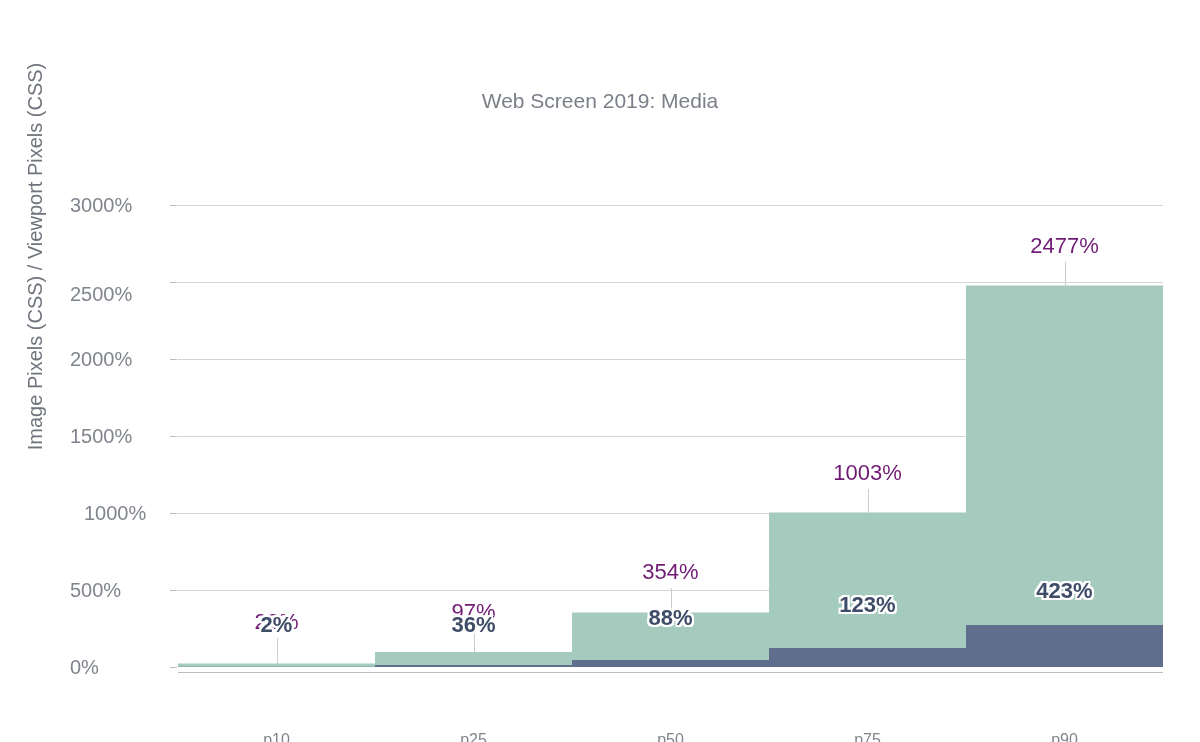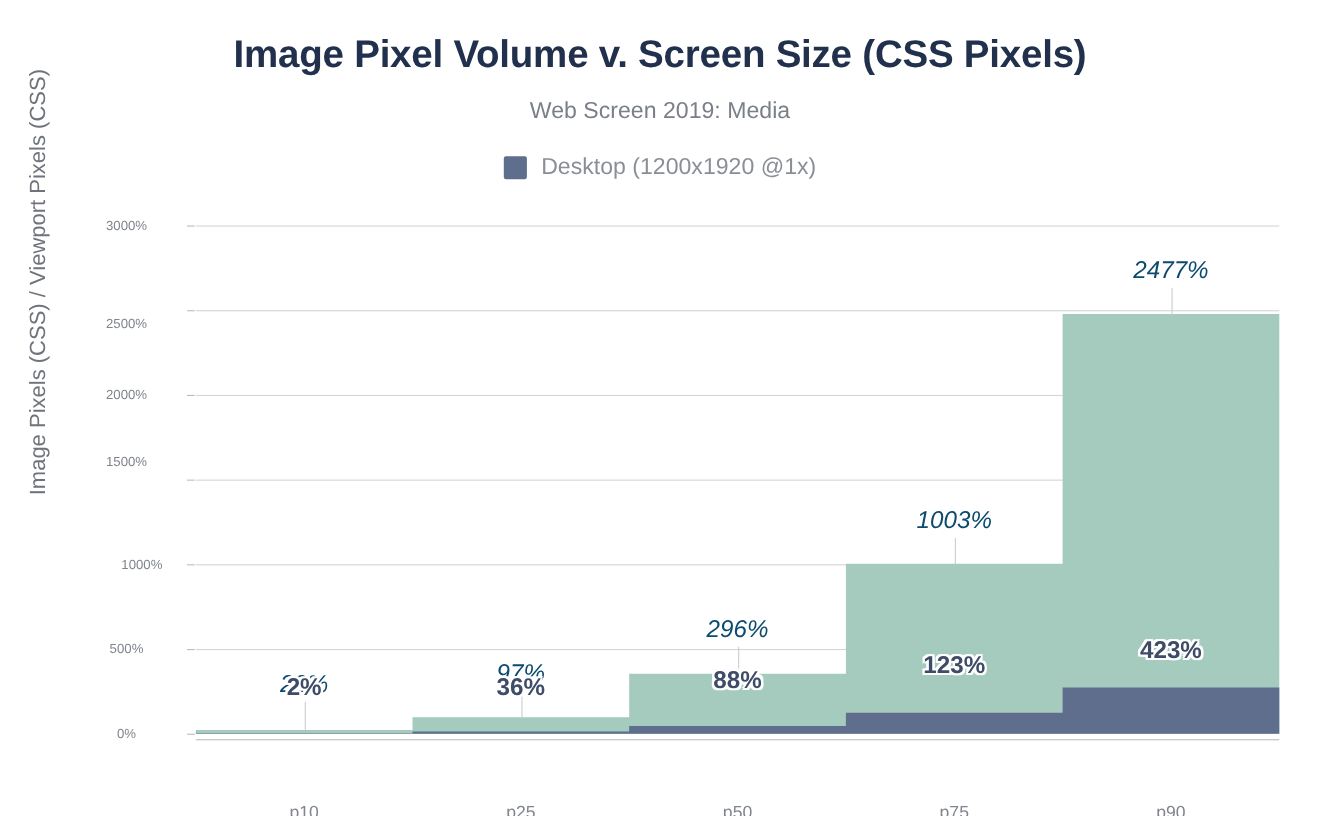--- a/index.html
+++ b/index.html
@@ -88,22 +88,22 @@
     text-align: center;
     transform: rotate(-90deg);
     font-size: 20px;
     color: #6f747c;
     white-space: nowrap;
   }
   .ytick-label {
     position: absolute;
     right: 0;
     width: 90px;
-    text-align: center;
-    font-size: 12px;
+    text-align: left;
+    font-size: 20px;
     color: #80858d;
     transform: translateY(-50%);
     white-space: nowrap;
   }
   .ytick-mark {
     position: absolute;
     width: 7px;
     height: 1px;
     background: #b9bcc1;
   }
@@ -132,23 +132,22 @@
     top: 0;
   }
   .dlabel {
     position: absolute;
     font-size: 22px;
     white-space: nowrap;
     transform: translate(-50%, -50%);
     pointer-events: none;
   }
   .dlabel.outside {
-    color: #0c4a6e;
+    color: #701a75;
     font-weight: normal;
-    font-style: italic;
   }
   .dlabel.inside {
     color: #3e4c68;
     font-weight: bold;
     text-shadow:
       -2px -2px 0 #ffffff,  2px -2px 0 #ffffff,
       -2px  2px 0 #ffffff,  2px  2px 0 #ffffff,
       -2px  0   0 #ffffff,  2px  0   0 #ffffff,
        0   -2px 0 #ffffff,  0    2px 0 #ffffff;
   }
@@ -156,44 +155,39 @@
     position: absolute;
     width: 1px;
     background: #c9ccd1;
   }
 </style>
 </head>
 <body>
 
 <div class="figure">
 
-  <div class="chart-title">Image Pixel Volume v. Screen Size (CSS Pixels)</div>
   <div class="chart-subtitle">Web Screen 2019: Media</div>
 
   <div class="legend">
-    <div class="legend-item">
-      <span class="legend-swatch" id="sw1" style="background: rgb(94, 110, 140);"></span>
-      <span class="legend-label">Desktop (1200x1920 @1x)</span>
-    </div>
   </div>
 
   <div class="plot-wrap">
     <div class="y-axis-title">Image Pixels (CSS) / Viewport Pixels (CSS)</div>
     <div id="axis-layer">
         <div class="ytick-mark" style="left: 170px; top: 667px;"></div>
         <div class="ytick-label" style="left: 70px; top: 667px;">0%</div>
         <div class="gridline" style="left: 178px; top: 590px; width: 985px;"></div>
         <div class="ytick-mark" style="left: 170px; top: 590px;"></div>
         <div class="ytick-label" style="left: 70px; top: 590px;">500%</div>
         <div class="gridline" style="left: 178px; top: 513px; width: 985px;"></div>
         <div class="ytick-mark" style="left: 170px; top: 513px;"></div>
         <div class="ytick-label" style="left: 84px; top: 513px;">1000%</div>
         <div class="gridline" style="left: 178px; top: 436px; width: 985px;"></div>
         <div class="ytick-mark" style="left: 170px; top: 436px;"></div>
-        <div class="ytick-label" style="left: 70px; top: 420px;">1500%</div>
+        <div class="ytick-label" style="left: 70px; top: 436px;">1500%</div>
         <div class="gridline" style="left: 178px; top: 359px; width: 985px;"></div>
         <div class="ytick-mark" style="left: 170px; top: 359px;"></div>
         <div class="ytick-label" style="left: 70px; top: 359px;">2000%</div>
         <div class="gridline" style="left: 178px; top: 282px; width: 985px;"></div>
         <div class="ytick-mark" style="left: 170px; top: 282px;"></div>
         <div class="ytick-label" style="left: 70px; top: 282px; margin-top: 12px;">2500%</div>
         <div class="gridline" style="left: 178px; top: 205px; width: 985px;"></div>
         <div class="ytick-mark" style="left: 170px; top: 205px;"></div>
         <div class="ytick-label" style="left: 70px; top: 205px;">3000%</div>
         <div class="axis-line" style="left: 178px; top: 672px; width: 985px;"></div>
@@ -205,21 +199,21 @@
       </div>
     <svg class="plot-svg" id="series-svg" width="1200" height="742">
         <path d="M 178 663.612 L 375 663.612 L 375 652.062 L 572 652.062 L 572 612.484 L 769 612.484 L 769 512.538 L 966 512.538 L 966 285.54200000000003 L 1163 285.54200000000003 L 1163 667 L 178 667 Z" fill="#a4cbbd"></path>
         <path d="M 178 666.692 L 375 666.692 L 375 664.998 L 572 664.998 L 572 659.916 L 769 659.916 L 769 648.058 L 966 648.058 L 966 624.958 L 1163 624.958 L 1163 667 L 178 667 Z" fill="#5e6e8c"></path>
       </svg>
     <div id="label-layer">
         <div class="dlabel outside" style="left: 276.5px; top: 622px;">22%</div>
         <div class="connector" style="left: 276.5px; top: 638px; height: 25.612px;"></div>
         <div class="dlabel outside" style="left: 473.5px; top: 612.062px;">97%</div>
         <div class="connector" style="left: 473.5px; top: 628.062px; height: 24px;"></div>
-        <div class="dlabel outside" style="left: 670.5px; top: 572.484px;">296%</div>
+        <div class="dlabel outside" style="left: 670.5px; top: 572.484px;">354%</div>
         <div class="connector" style="left: 670.5px; top: 588.484px; height: 24px;"></div>
         <div class="dlabel outside" style="left: 867.5px; top: 472.538px;">1003%</div>
         <div class="connector" style="left: 867.5px; top: 488.538px; height: 24px;"></div>
         <div class="dlabel outside" style="left: 1064.5px; top: 245.542px;">2477%</div>
         <div class="connector" style="left: 1064.5px; top: 261.542px; height: 24px;"></div>
         <div class="dlabel inside" style="left: 276.5px; top: 625px;">2%</div>
         <div class="dlabel inside" style="left: 473.5px; top: 625px;">36%</div>
         <div class="dlabel inside" style="left: 670.5px; top: 618px;">88%</div>
         <div class="dlabel inside" style="left: 867.5px; top: 605px;">123%</div>
         <div class="dlabel inside" style="left: 1064.5px; top: 591px;">423%</div>

